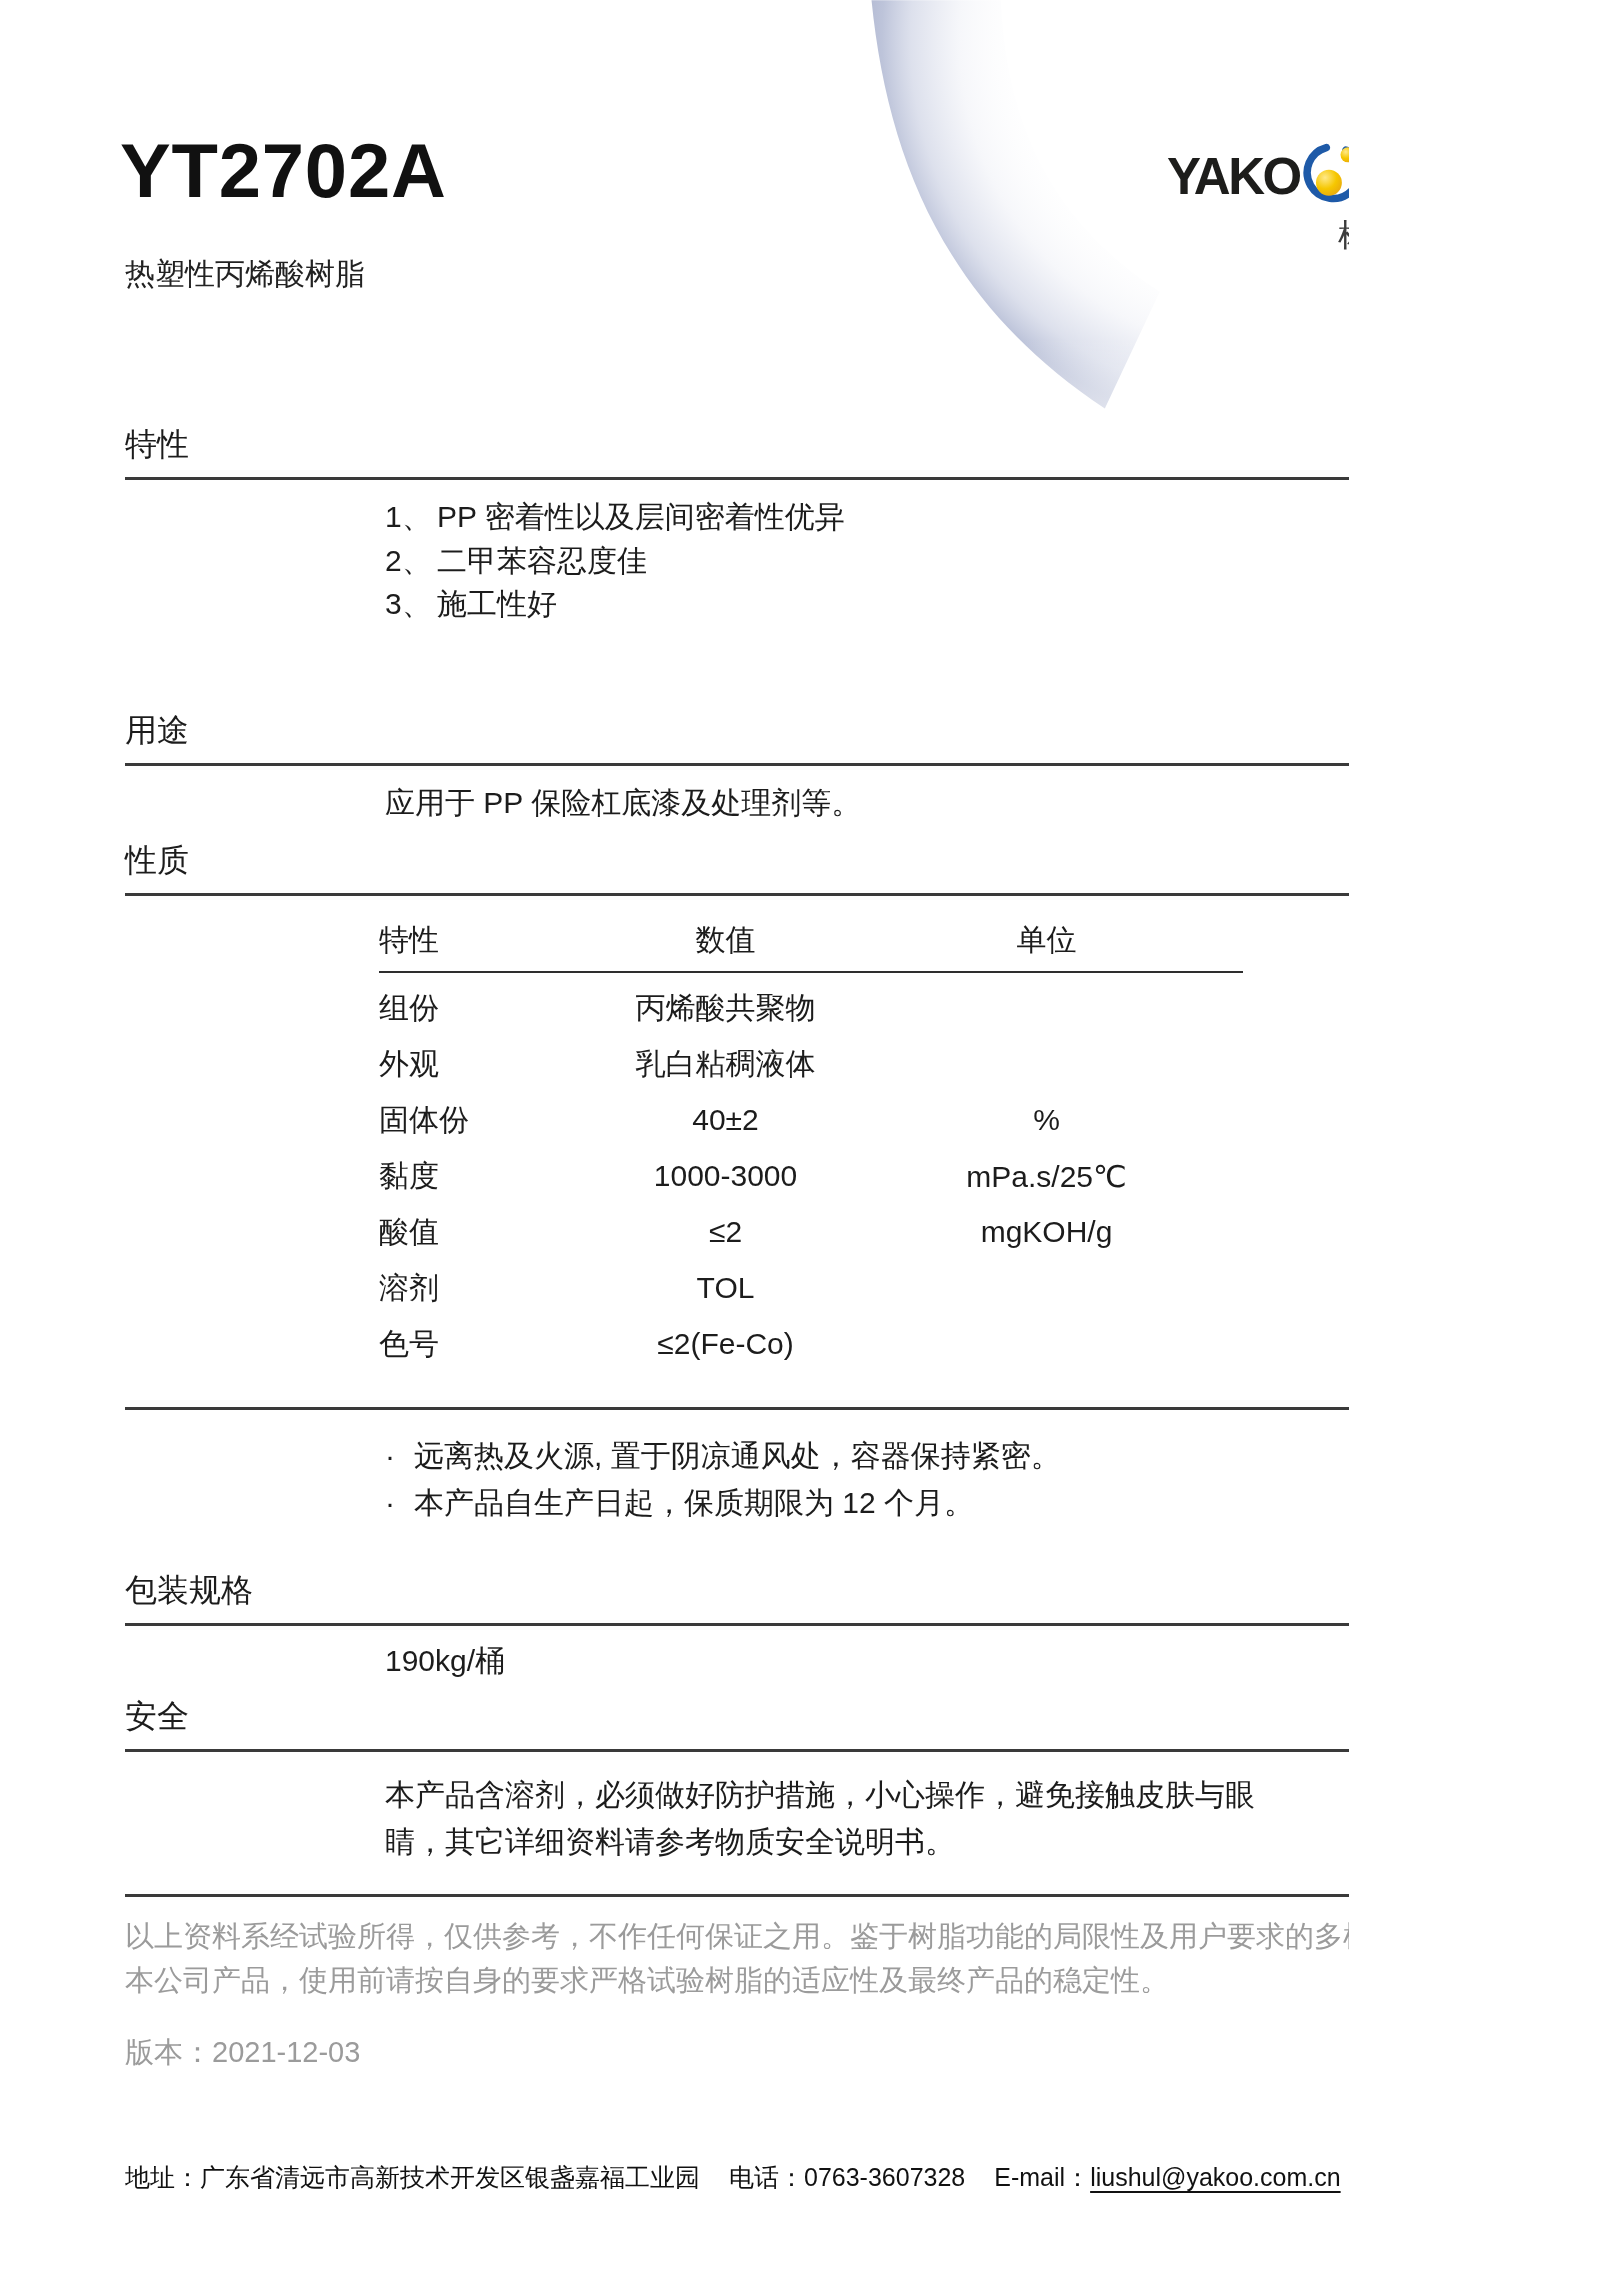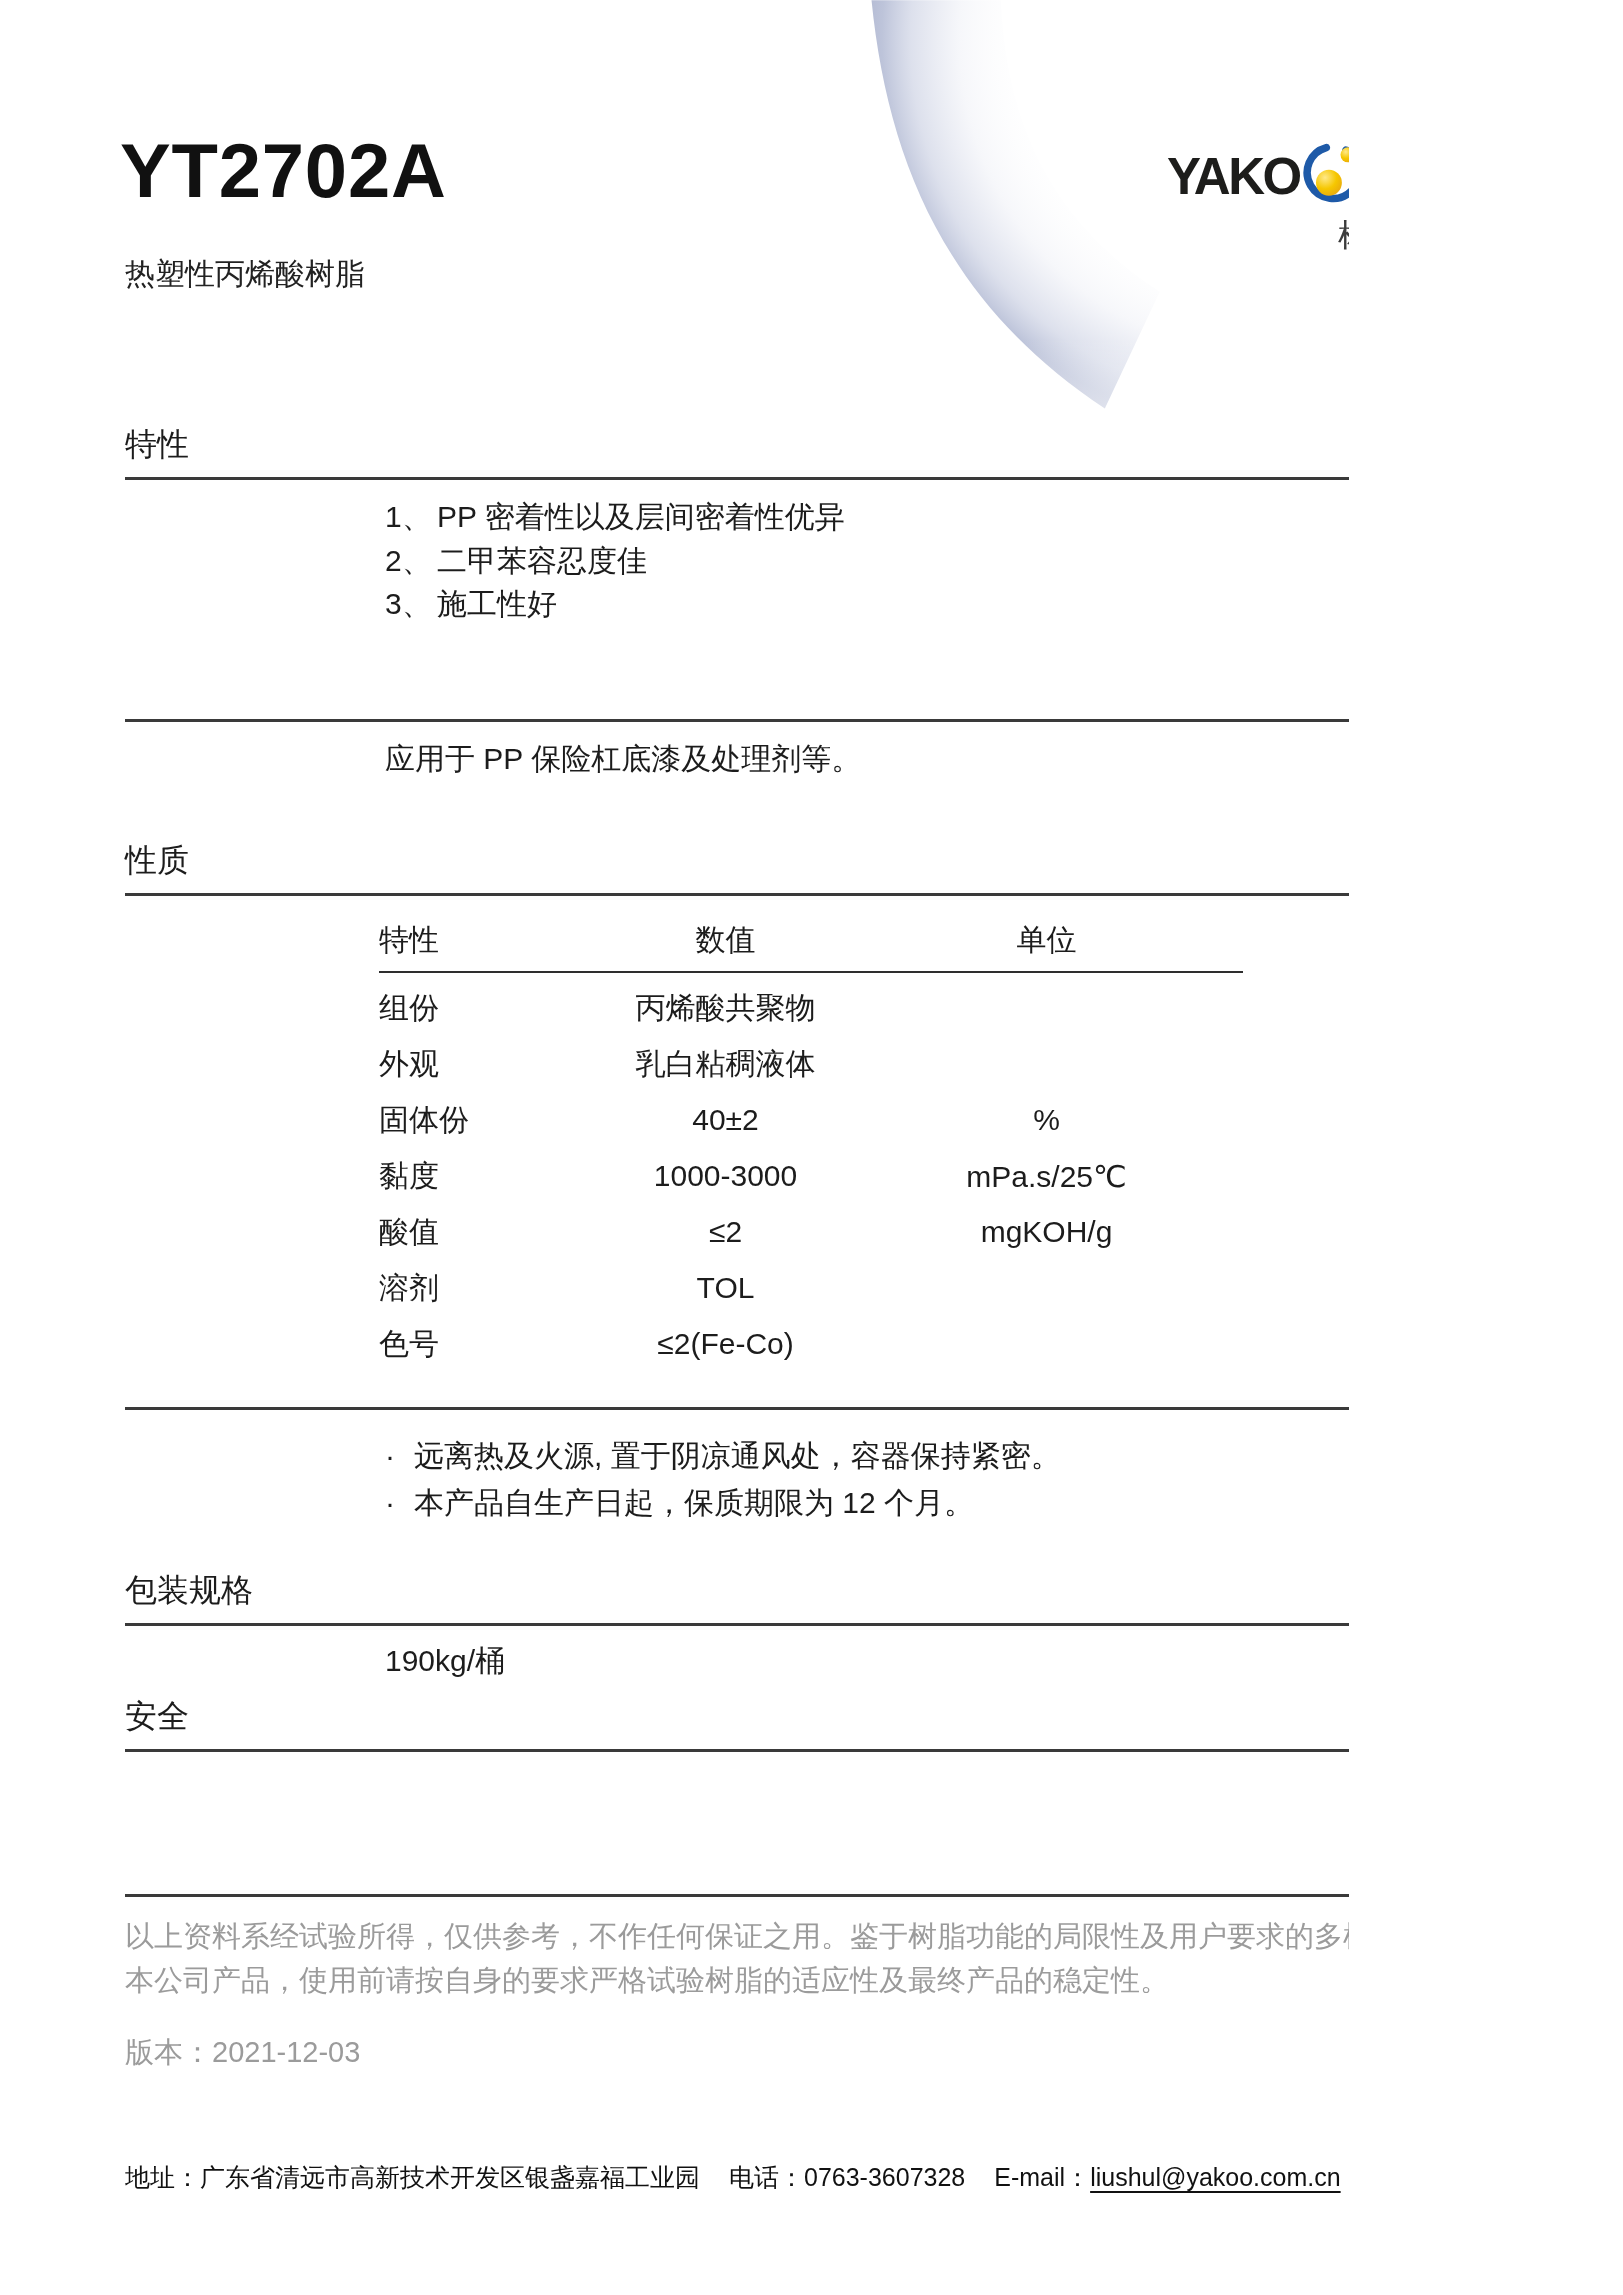--- a/index.html
+++ b/index.html
@@ -116,20 +116,21 @@
           <span>二甲苯容忍度佳</span>
         </div>
         <div class="feature-item">
           <span class="feature-num">3、</span>
           <span>施工性好</span>
         </div>
       </div>
     </div>
 
     <div class="section" style="top:709px;">
+      <div class="sec-title">用途</div>
       <div class="rule"></div>
       <div class="indent usage-text">应用于 PP 保险杠底漆及处理剂等。</div>
     </div>
 
     <div class="section" style="top:839px;">
       <div class="sec-title">性质</div>
       <div class="rule"></div>
       <div class="prop-table">
         <div class="prop-row head">
           <div class="prop-col-name">特性</div>
@@ -192,20 +193,21 @@
 
     <div class="section" style="top:1569px;">
       <div class="sec-title">包装规格</div>
       <div class="rule"></div>
       <div class="indent pack-text">190kg/桶</div>
     </div>
 
     <div class="section" style="top:1695px;">
       <div class="sec-title">安全</div>
       <div class="rule"></div>
+      <div class="indent safety-text">本产品含溶剂，必须做好防护措施，小心操作，避免接触皮肤与眼睛，其它详细资料请参考物质安全说明书。</div>
     </div>
 
     <div class="sep-rule"></div>
 
     <div class="disclaimer">以上资料系经试验所得，仅供参考，不作任何保证之用。鉴于树脂功能的局限性及用户要求的多样性，若使用本公司产品，使用前请按自身的要求严格试验树脂的适应性及最终产品的稳定性。</div>
     <div class="version">版本：2021-12-03</div>
 
     <div class="footer">
       <span>地址：广东省清远市高新技术开发区银盏嘉福工业园</span><span>电话：0763-3607328</span><span style="margin-right:0;">E-mail：</span><span class="email-link">liushul@yakoo.com.cn</span><span style="margin-right:0;margin-left:29px;">Http://www.yakoo.com.cn</span>
     </div>

